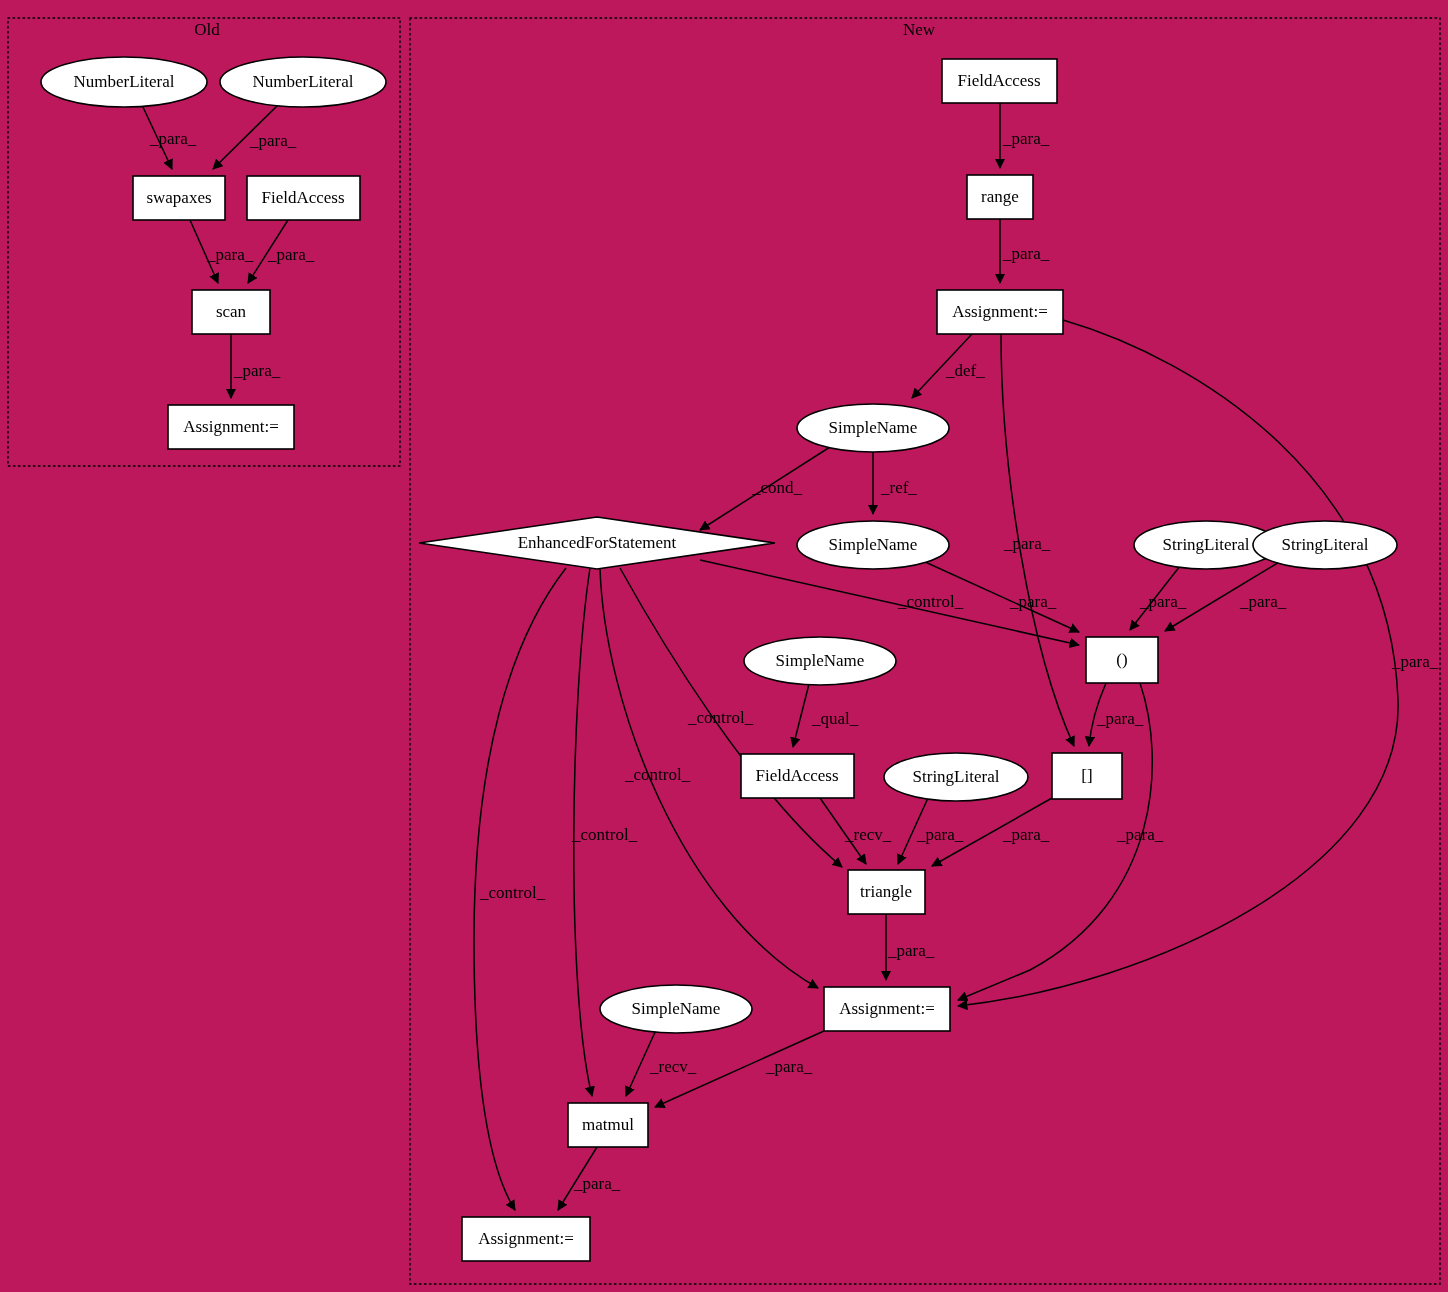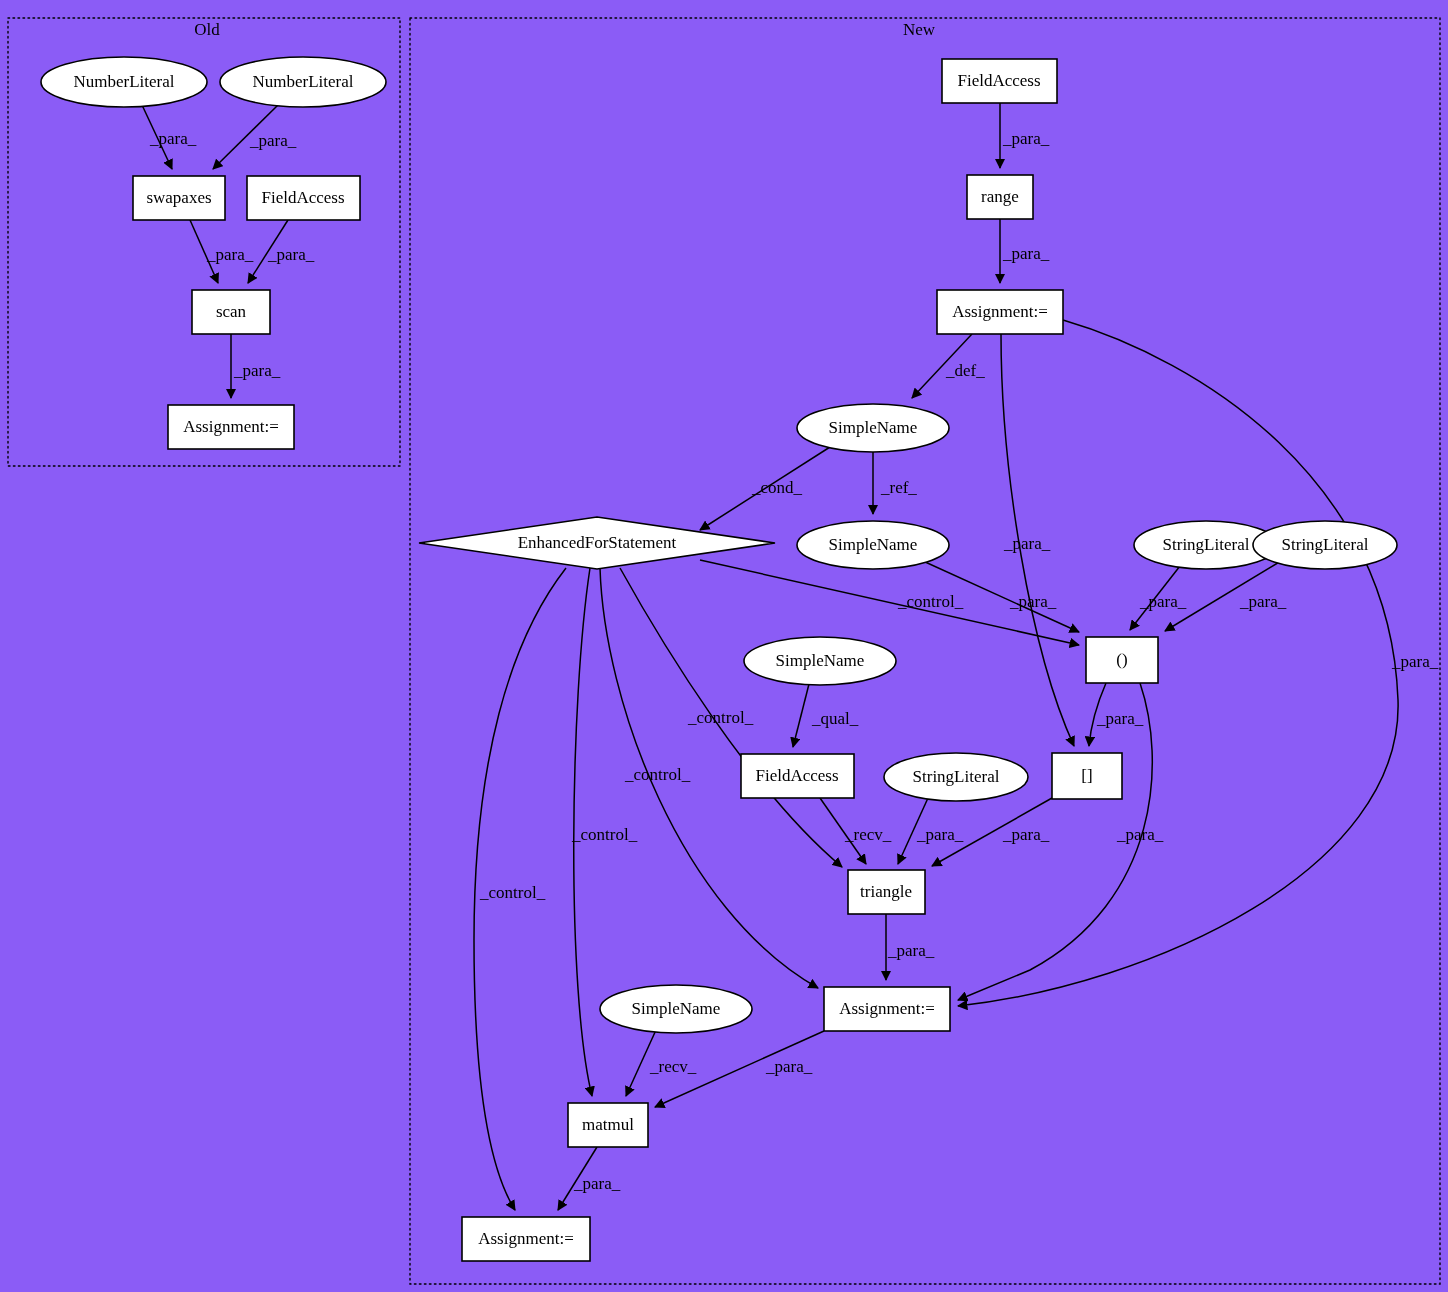--- a/index.html
+++ b/index.html
@@ -4,21 +4,21 @@
 <style>
   html, body {
     margin: 0;
     padding: 0;
     background: #ffffff;
   }
   #root {
     position: relative;
     width: 1448px;
     height: 1292px;
-    background: #8b5cf6;
+    background: #be185d;
     font-family: "Liberation Serif", "DejaVu Serif", serif;
     overflow: hidden;
   }
   svg#graph {
     position: absolute;
     top: 0;
     left: 0;
     width: 1448px;
     height: 1292px;
   }

